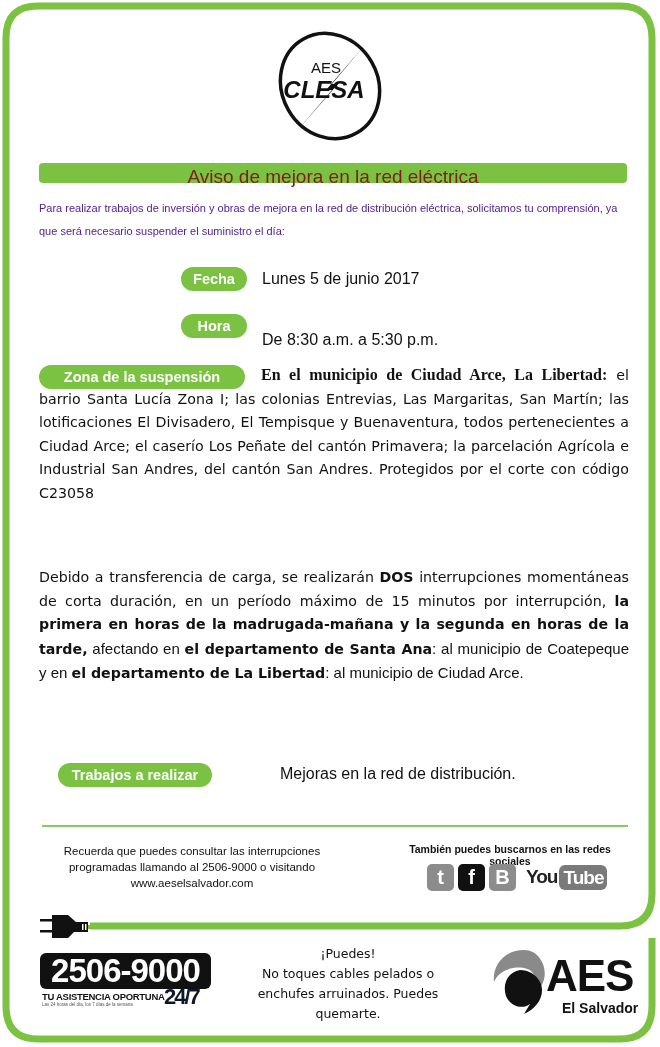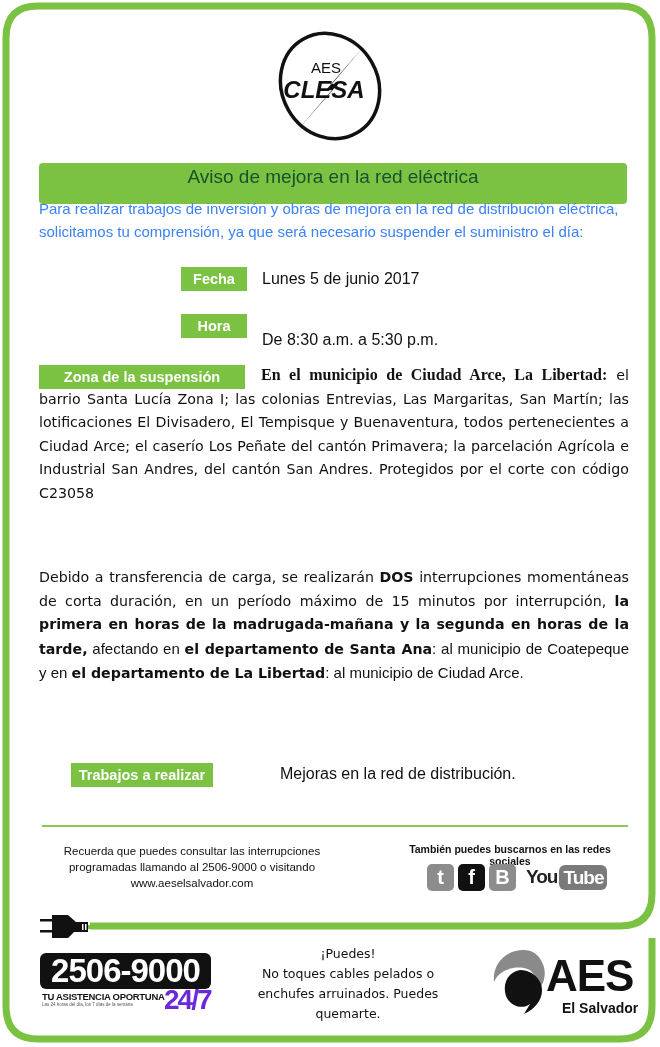--- a/index.html
+++ b/index.html
@@ -5,34 +5,34 @@
     * { box-sizing: border-box; margin: 0; padding: 0; }
     html, body { width: 660px; height: 1047px; background: #ffffff; overflow: hidden; }
     body { position: relative; font-family: "DejaVu Sans", sans-serif; color: #111; }
 
     .frame-svg { position: absolute; left: 0; top: 0; width: 660px; height: 1047px; pointer-events: none; }
 
     .logo-clesa { position: absolute; left: 268px; top: 28px; width: 124px; height: 116px; }
     .logo-clesa svg { width: 100%; height: 100%; }
 
     .title-bar {
-      position: absolute; left: 39px; top: 163px; width: 588px; height: 41px;
+      position: absolute; left: 39px; top: 163px; width: 588px; height: 20px;
       background: #7cc242; border-radius: 4px;
-      color: #14532d; font-family: "Liberation Sans", sans-serif; font-size: 19px;
+      color: #7f1d1d; font-family: "Liberation Sans", sans-serif; font-size: 19px;
       text-align: center; line-height: 27px;
     }
 
     .intro {
       position: absolute; left: 39px; top: 197px; width: 595px;
-      font-family: "Liberation Sans", sans-serif; font-size: 15px; line-height: 23px;
-      color: #3b82f6;
+      font-family: "Liberation Sans", sans-serif; font-size: 11px; line-height: 23px;
+      color: #4c1d95;
     }
 
     .tag {
-      position: absolute; height: 24px; background: #7cc242; border-radius: 0;
+      position: absolute; height: 24px; background: #7cc242; border-radius: 12px;
       color: #fff; font-family: "Liberation Sans", sans-serif; font-weight: bold;
       font-size: 14.5px; line-height: 24px; text-align: center;
     }
     .value-text {
       position: absolute; font-family: "Liberation Sans", sans-serif; font-size: 16px;
       line-height: 24px; color: #111;
     }
 
     .para {
       position: absolute; left: 39px; width: 590px;
@@ -76,21 +76,21 @@
     .asistencia {
       position: absolute; left: 42px; top: 991px;
       font-family: "Liberation Sans", sans-serif; font-weight: bold; font-size: 9.5px; color: #111; letter-spacing: -0.3px;
     }
     .asistencia-sub {
       position: absolute; left: 42px; top: 1002px;
       font-family: "Liberation Sans", sans-serif; font-size: 4.5px; color: #555;
     }
     .badge247 {
       position: absolute; left: 164px; top: 984px;
-      font-family: "Liberation Sans", sans-serif; font-weight: bold; font-size: 28px; color: #6d28d9; letter-spacing: -2px;
+      font-family: "Liberation Sans", sans-serif; font-weight: bold; font-size: 22px; color: #0f172a; letter-spacing: -2px;
     }
 
     .cuidado {
       position: absolute; left: 238px; top: 944px; width: 220px; text-align: center;
       font-family: "DejaVu Sans", sans-serif; font-size: 12.5px; line-height: 20px; color: #111;
     }
 
     .aes-logo { position: absolute; left: 490px; top: 944px; width: 140px; height: 76px; }
     .aes-text {
       position: absolute; left: 546px; top: 954px;
@@ -132,21 +132,21 @@
   <div class="float-tag">
     <div class="tag" style="position:relative; left:0; top:2px; width:206px;">Zona de la suspensión</div>
   </div>
   <span class="bold-lead">En el municipio de Ciudad Arce, La Libertad:</span><span> el barrio Santa Lucía Zona I; las colonias Entrevias, Las Margaritas, San Martín; las lotificaciones El Divisadero, El Tempisque y Buenaventura, todos pertenecientes a Ciudad Arce; el caserío Los Peñate del cantón Primavera; la parcelación Agrícola e Industrial San Andres, del cantón San Andres. Protegidos por el corte con código C23058</span>
 </div>
 
 <div class="para" style="top:566px;">
   <span>Debido a transferencia de carga, se realizarán </span><b>DOS</b><span> interrupciones momentáneas de corta duración, en un período máximo de 15 minutos por interrupción, </span><b>la primera en horas de la madrugada-mañana y la segunda en horas de la tarde,</b><span class="narrow"> afectando en </span><b>el departamento de Santa Ana</b><span class="narrow">: al municipio de Coatepeque y en </span><b>el departamento de La Libertad</b><span class="narrow">: al municipio de Ciudad Arce.</span>
 </div>
 
-<div class="tag" style="left:71px; top:763px; width:142px;">Trabajos a realizar</div>
+<div class="tag" style="left:58px; top:763px; width:154px;">Trabajos a realizar</div>
 <div class="value-text" style="left:280px; top:762px;">Mejoras en la red de distribución.</div>
 
 <div class="divider"></div>
 
 <div class="recuerda">
   <div>Recuerda que puedes consultar las interrupciones</div>
   <div>programadas llamando al 2506-9000 o visitando</div>
   <div>www.aeselsalvador.com</div>
 </div>
 

